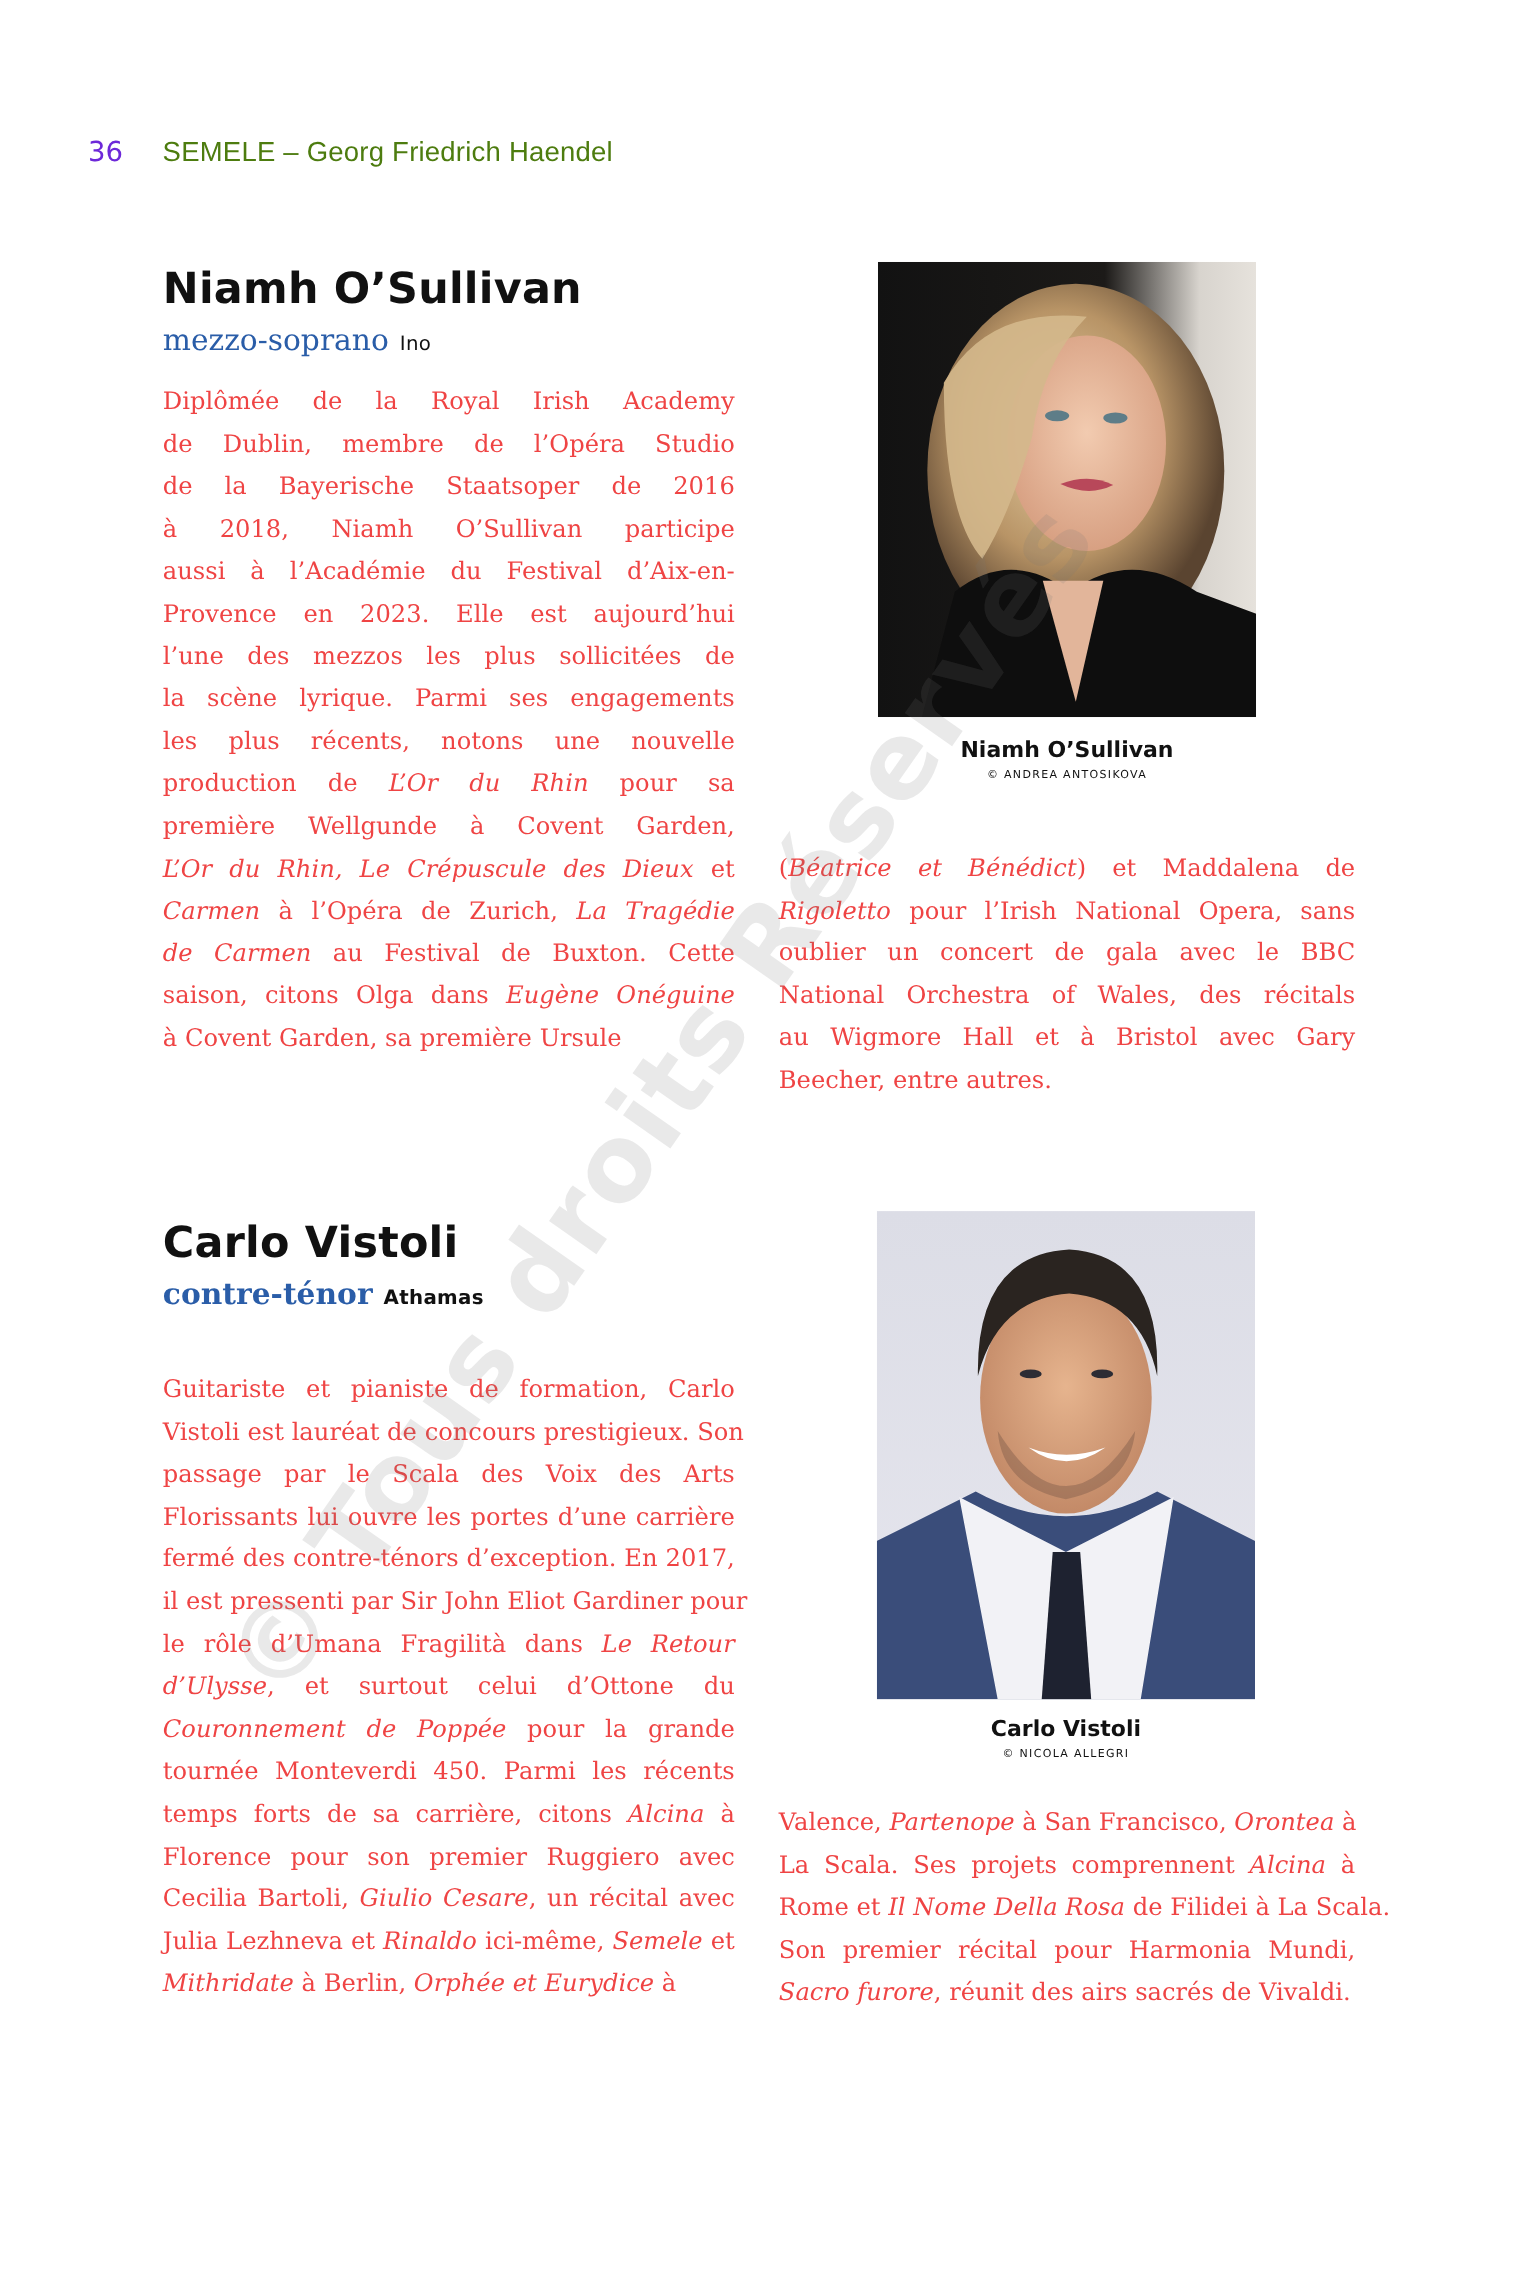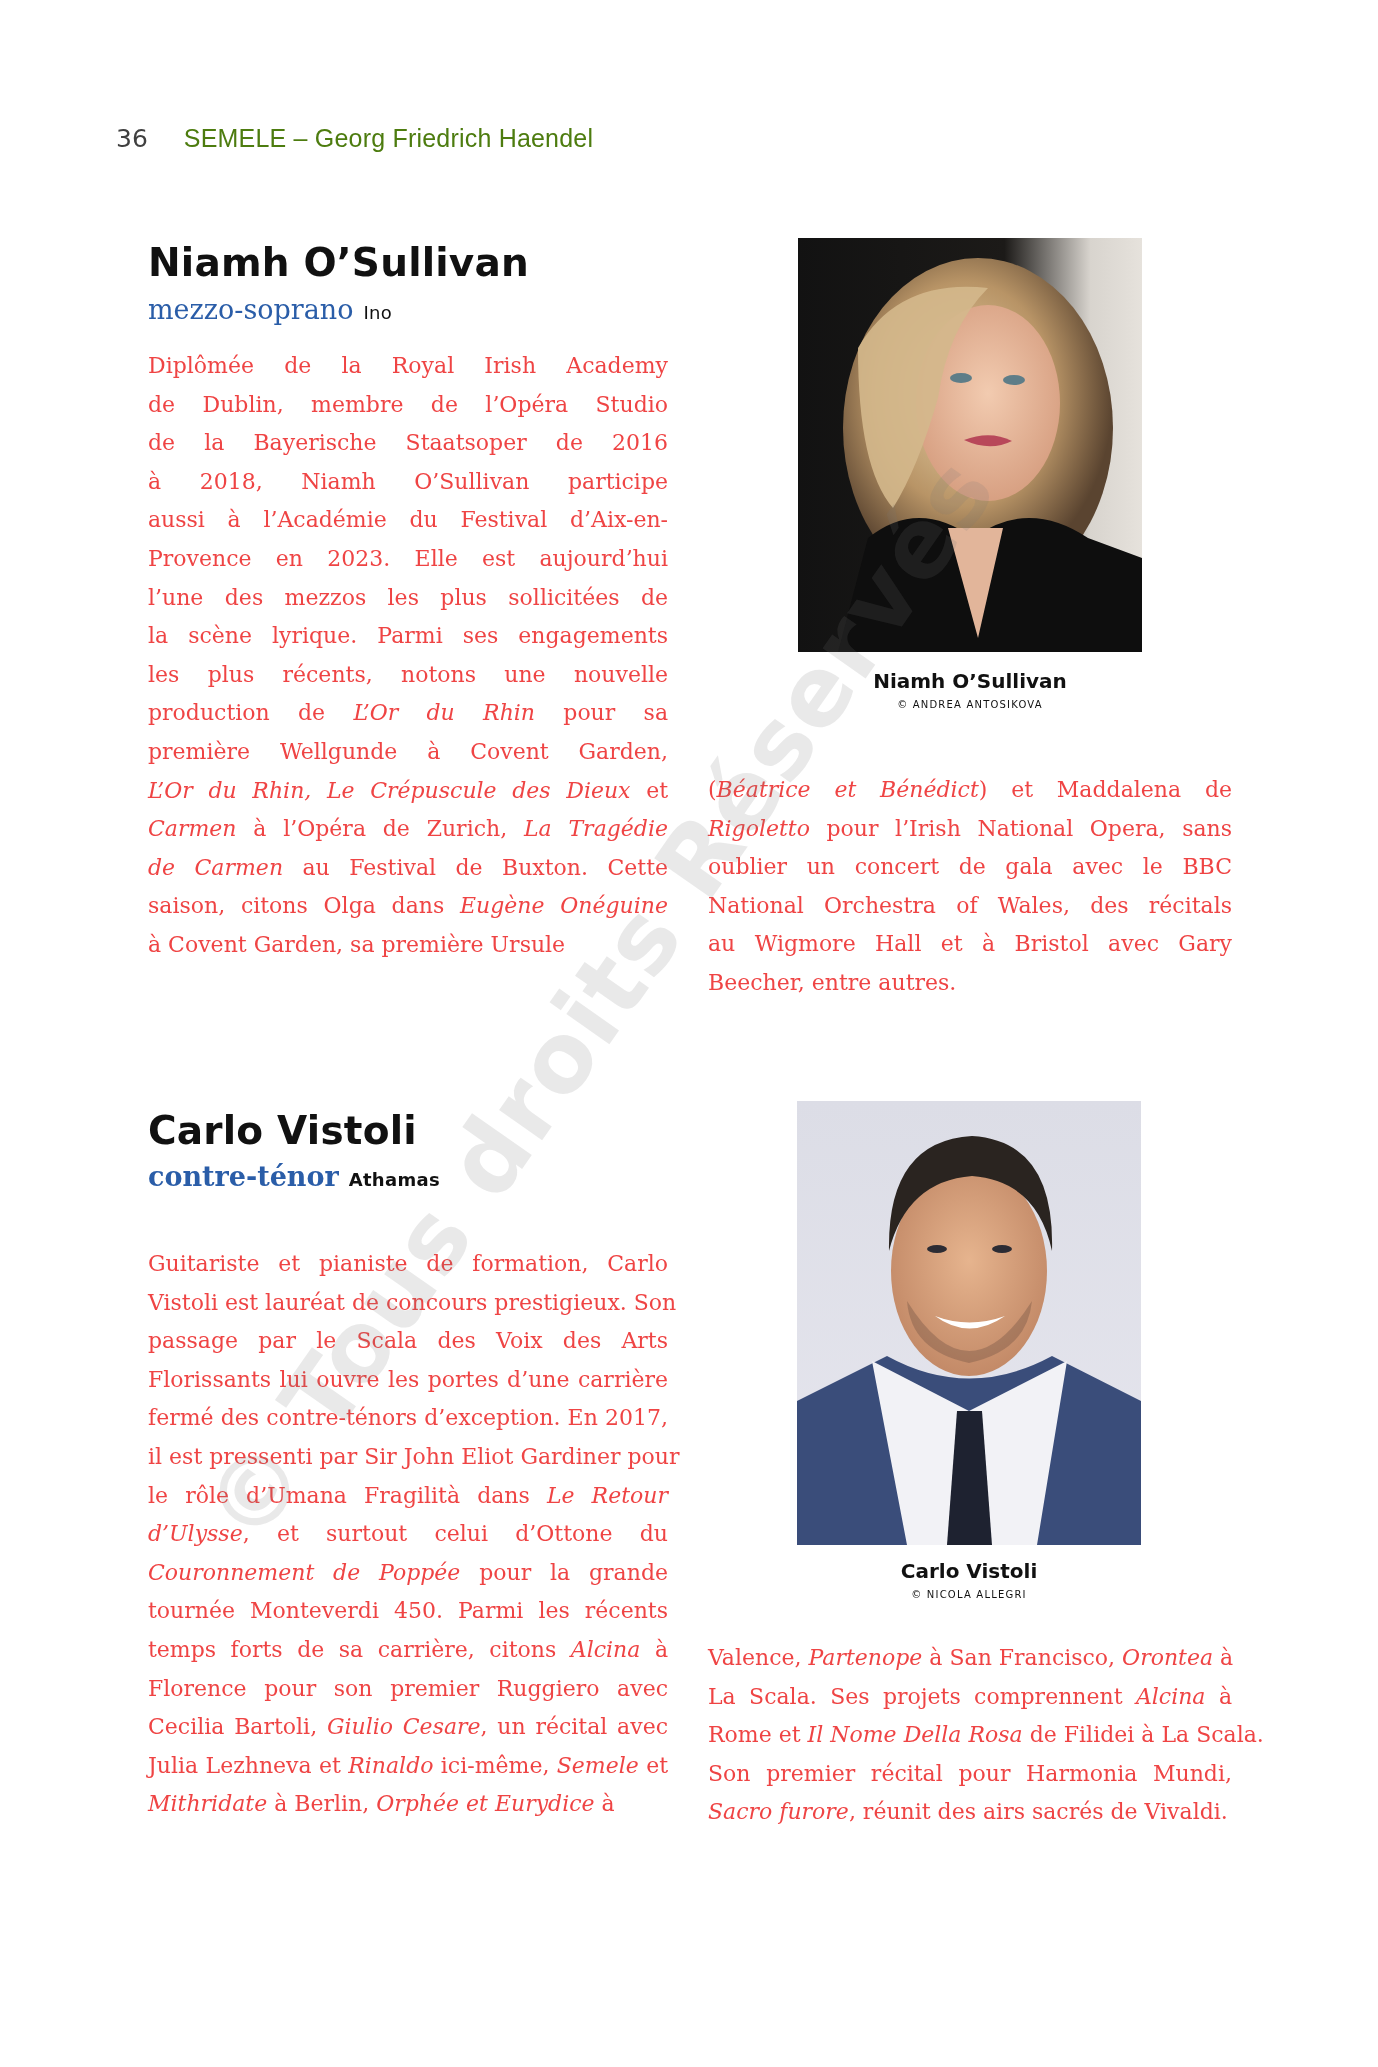--- a/index.html
+++ b/index.html
@@ -1,20 +1,20 @@
 <!DOCTYPE html>
 <html><head>
 <meta charset="utf-8">
 <style>
   html, body { margin:0; padding:0; background:#ffffff; }
   body { width:1378px; height:2067px; position:relative; overflow:hidden; }
   .page { position:absolute; left:0; top:0; width:1378px; height:2067px; }
 
   .running-head { position:absolute; left:80px; top:122px; font-family:"Liberation Sans", sans-serif; font-size:25px; line-height:32px; white-space:nowrap; }
-  .page-num { color:#404040; font-family:"DejaVu Sans", sans-serif; font-weight:normal; margin-right:36px;margin-left:36px; }
+  .page-num { color:#6d28d9; font-family:"DejaVu Sans", sans-serif; font-weight:normal; margin-right:36px; }
   .head-title { color:#4d7c0f; letter-spacing:0.2px; }
 
   .artist-name { position:absolute; left:148px; font-family:"DejaVu Sans", sans-serif; font-weight:bold; font-size:39px; line-height:46px; color:#111; letter-spacing:0.2px; white-space:nowrap; }
   .artist-sub { position:absolute; left:148px; white-space:nowrap; line-height:34px; }
   .voice { font-family:"DejaVu Serif", serif; font-size:27px; color:#2a5da8; }
   .role { font-family:"DejaVu Sans", sans-serif; font-size:18px; color:#111; margin-left:6px; letter-spacing:0.3px; }
 
   .body-col { position:absolute; font-family:"DejaVu Serif", serif; font-size:22px; line-height:38.6px; color:#ef4444; text-align:justify; text-align-last:justify; }
   .body-col .line { display:block; height:38.6px; white-space:nowrap; text-align:justify; text-align-last:justify; overflow:visible; }
   .body-col .line.last { text-align-last:left; }

